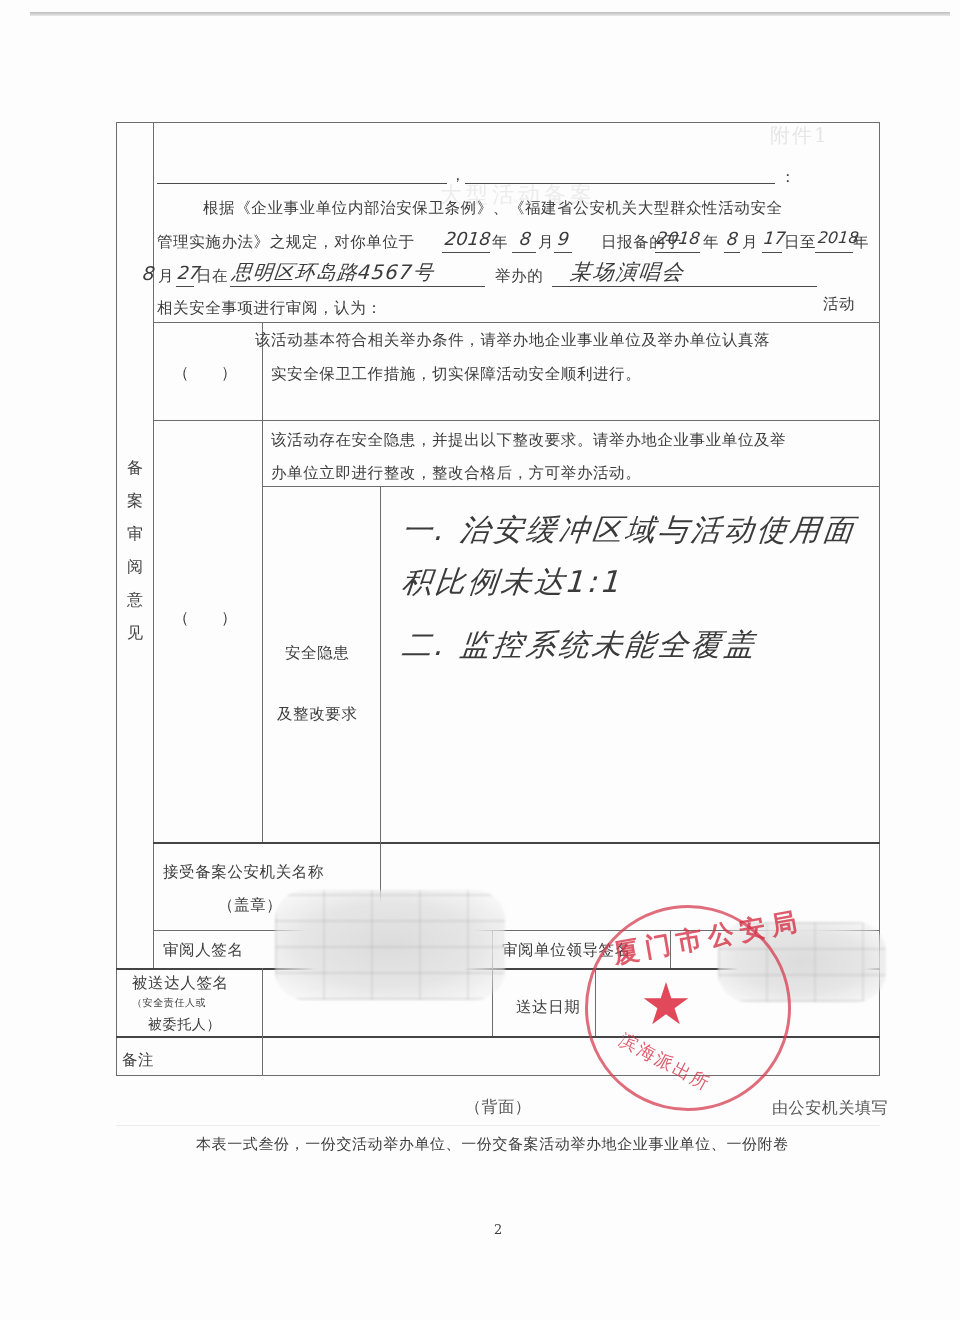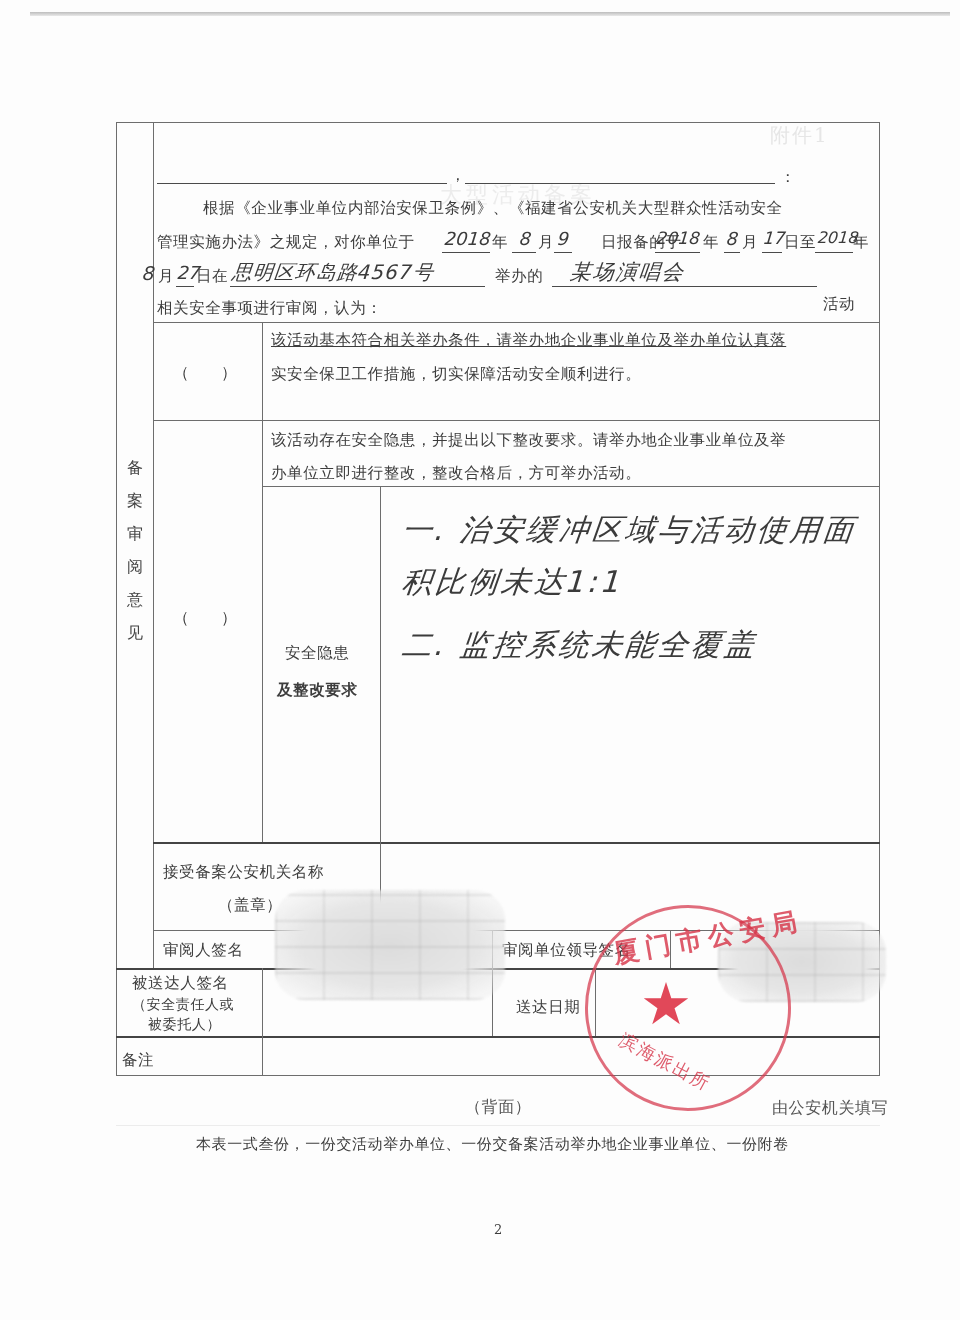--- a/index.html
+++ b/index.html
@@ -143,31 +143,31 @@
   <span class="vlabel" style="top:458px;">备</span>
   <span class="vlabel" style="top:491px;">案</span>
   <span class="vlabel" style="top:524px;">审</span>
   <span class="vlabel" style="top:557px;">阅</span>
   <span class="vlabel" style="top:590px;">意</span>
   <span class="vlabel" style="top:623px;">见</span>
 </div>
 
 <div>
   <span class="paren" style="left:173px;top:363px;">（　　）</span>
-  <span class="txt" style="left:271px;top:330px;text-decoration:underline;">该活动基本符合相关举办条件，请举办地企业事业单位及举办单位认真落</span>
+  <span class="txt" style="left:255px;top:330px;">该活动基本符合相关举办条件，请举办地企业事业单位及举办单位认真落</span>
   <span class="txt" style="left:271px;top:364px;">实安全保卫工作措施，切实保障活动安全顺利进行。</span>
 </div>
 
 <div>
   <span class="paren" style="left:173px;top:608px;">（　　）</span>
   <span class="txt" style="left:271px;top:430px;">该活动存在安全隐患，并提出以下整改要求。请举办地企业事业单位及举</span>
   <span class="txt" style="left:271px;top:463px;">办单位立即进行整改，整改合格后，方可举办活动。</span>
 
   <span class="txt" style="left:285px;top:643px;">安全隐患</span>
-  <span class="txt" style="left:277px;top:680px;font-weight:bold;">及整改要求</span>
+  <span class="txt" style="left:277px;top:704px;">及整改要求</span>
 
   <div>
     <span class="hand" style="left:402px;top:510px;font-size:30px;letter-spacing:3px;">一. 治安缓冲区域与活动使用面</span>
     <span class="hand" style="left:402px;top:562px;font-size:30px;letter-spacing:3px;">积比例未达1:1</span>
     <span class="hand" style="left:402px;top:625px;font-size:30px;letter-spacing:3px;">二. 监控系统未能全覆盖</span>
   </div>
 </div>
 
 <div>
   <span class="txt" style="left:163px;top:862px;">接受备案公安机关名称</span>
@@ -177,21 +177,21 @@
 
 <div>
   <span class="txt" style="left:163px;top:940px;">审阅人签名</span>
   <div class="abs" style="left:280px;top:930px;width:212px;height:38px;"></div>
   <span class="txt" style="left:502px;top:940px;">审阅单位领导签名</span>
   <div class="abs" style="left:672px;top:930px;width:206px;height:38px;"></div>
 </div>
 
 <div>
   <span class="txt" style="left:132px;top:973px;">被送达人签名</span>
-  <span class="txt" style="left:132px;top:996px;font-size:14px;">（安全责任人或</span>
+  <span class="txt" style="left:132px;top:996px;font-size:10px;">（安全责任人或</span>
   <span class="txt" style="left:148px;top:1016px;font-size:14px;">被委托人）</span>
   <div class="abs" style="left:264px;top:970px;width:226px;height:64px;"></div>
   <span class="txt" style="left:516px;top:997px;">送达日期</span>
   <div class="abs" style="left:597px;top:970px;width:280px;height:64px;"></div>
 </div>
 
 <div>
   <span class="txt" style="left:122px;top:1050px;">备注</span>
   <div class="abs" style="left:264px;top:1038px;width:614px;height:36px;"></div>
 </div>

